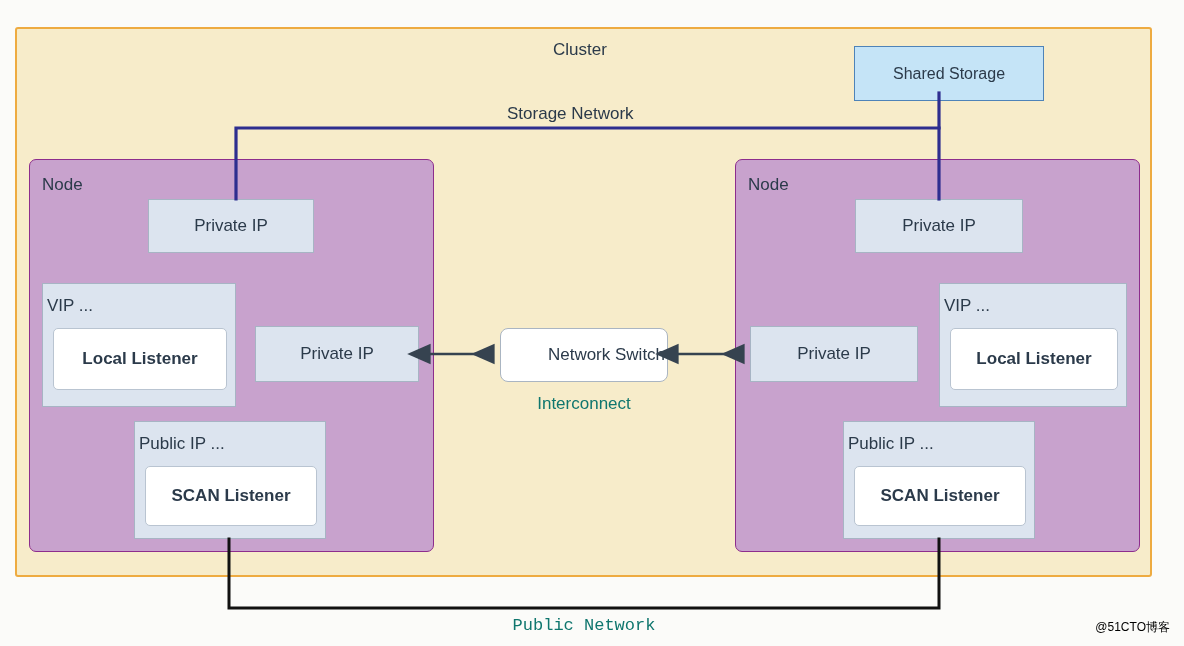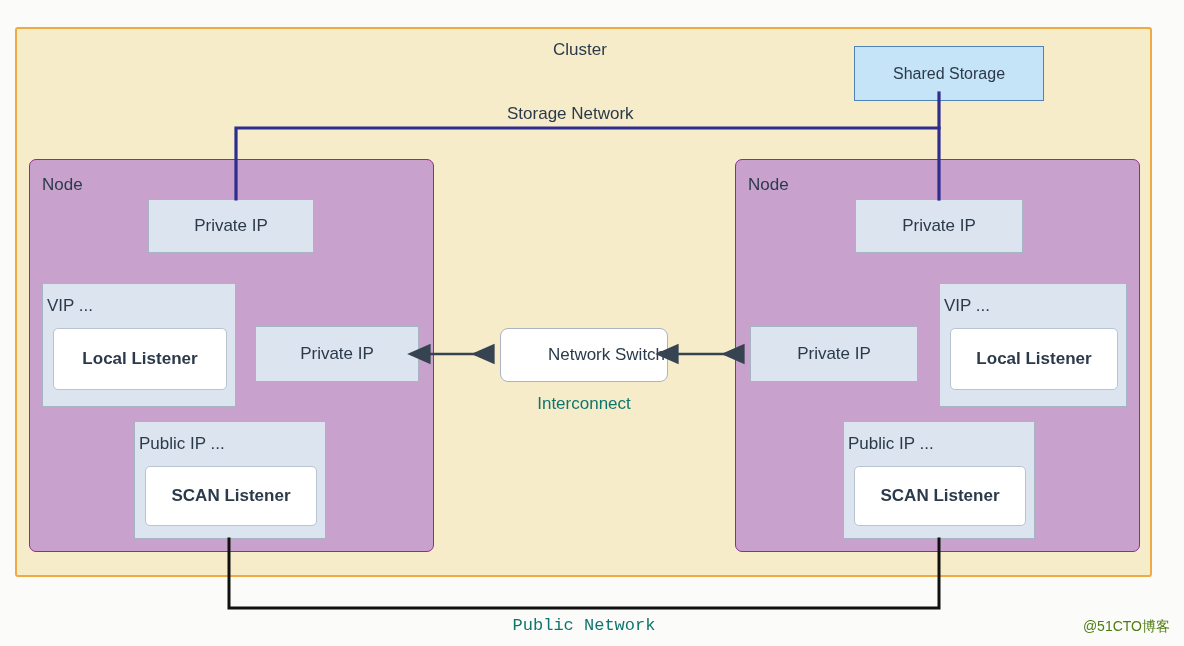--- a/index.html
+++ b/index.html
@@ -127,22 +127,22 @@
   #wires {
     position: absolute;
     left: 0; top: 0;
     width: 1184px; height: 646px;
     pointer-events: none;
   }
 
   
   .watermark {
     right: 14px; bottom: 10px;
-    color: #4d7c0f;
-    font-size: 14px;
+    color: #000000;
+    font-size: 12px;
     white-space: nowrap;
   }
 </style>
 </head>
 <body>
 
 <div id="canvas">
 
   <div class="abs cluster-box"></div>
 

